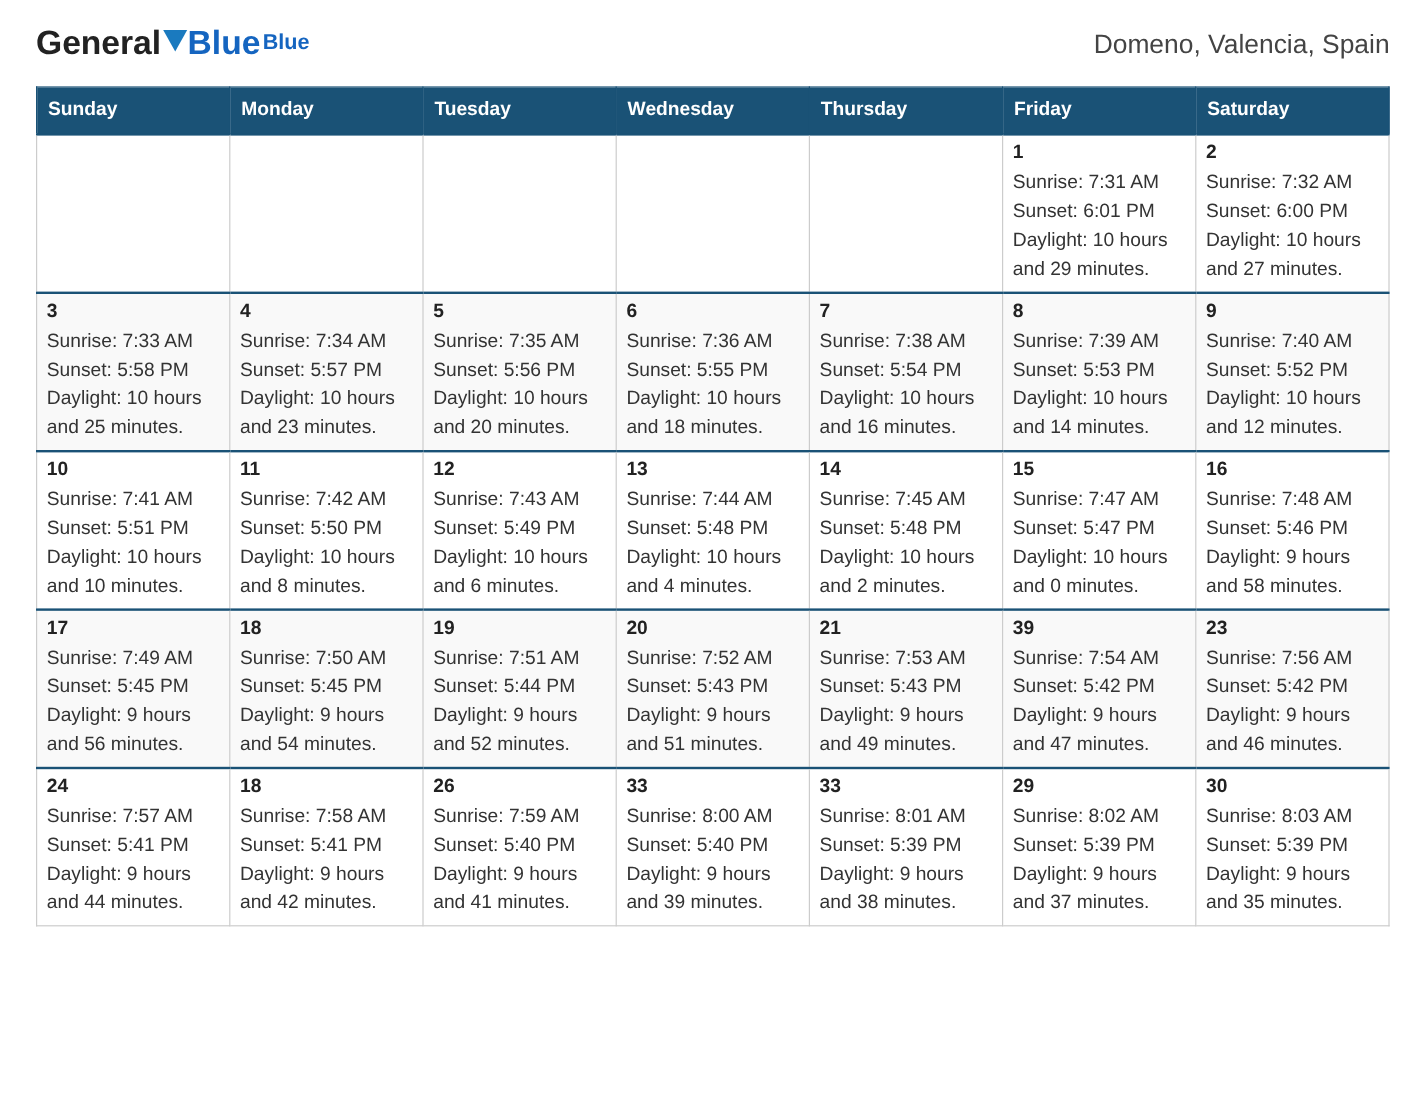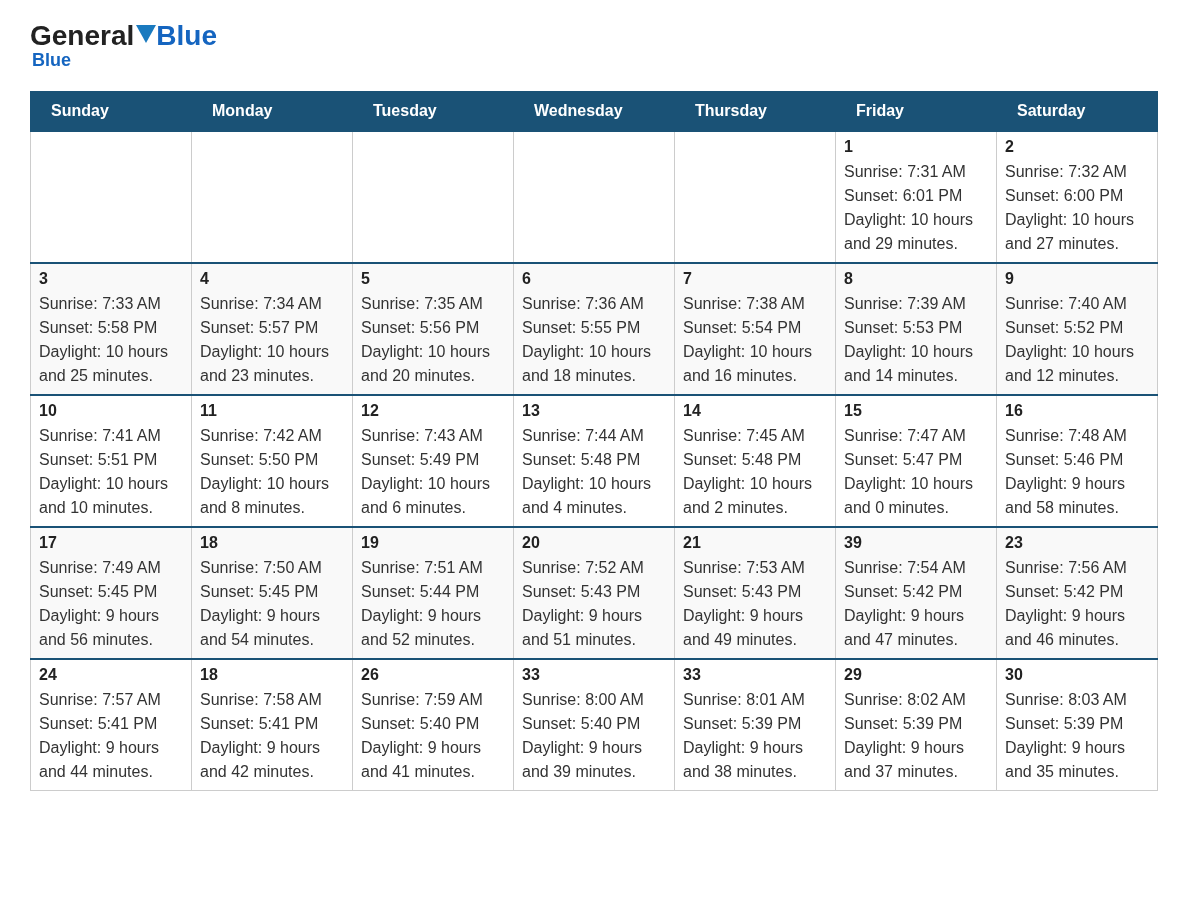--- a/index.html
+++ b/index.html
@@ -12,21 +12,21 @@
       padding: 20px 30px;
     }
     .header-area {
       display: flex;
       justify-content: space-between;
       align-items: flex-start;
       margin-bottom: 20px;
     }
     .logo-area {
       display: flex;
-      flex-direction: column;
+      align-items: center;
     }
     .logo-text {
       display: flex;
       align-items: center;
       font-size: 28px;
       font-weight: bold;
       color: #222;
     }
     .logo-text .blue-part {
       color: #1565c0;
@@ -63,21 +63,21 @@
       margin-top: 4px;
     }
     table {
       width: 100%;
       border-collapse: collapse;
       table-layout: fixed;
     }
     thead tr th {
       background: #1a5276;
       color: #fff;
-      padding: 10px 20px;
+      padding: 10px 9px;
       font-size: 16px;
       font-weight: bold;
       text-align: left;
       border: 1px solid #1a5276;
     }
     tbody tr td {
       border: 1px solid #aaa;
       vertical-align: top;
       padding: 6px 8px;
       min-height: 90px;
@@ -129,20 +129,21 @@
 <div class="header-area">
   <div class="logo-area">
     <div class="logo-text">
       <span>General</span>
         <span class="logo-triangle"></span>
         <span class="blue-part">Blue</span>
     </div>
     <div class="logo-subtitle">Blue</div>
   </div>
   <div class="title-area">
+    <div class="subtitle">Domeno, Valencia, Spain</div>
   </div>
 </div>
 
 <table>
   <thead>
     <tr>
       <th>Sunday</th>
       <th>Monday</th>
       <th>Tuesday</th>
       <th>Wednesday</th>

